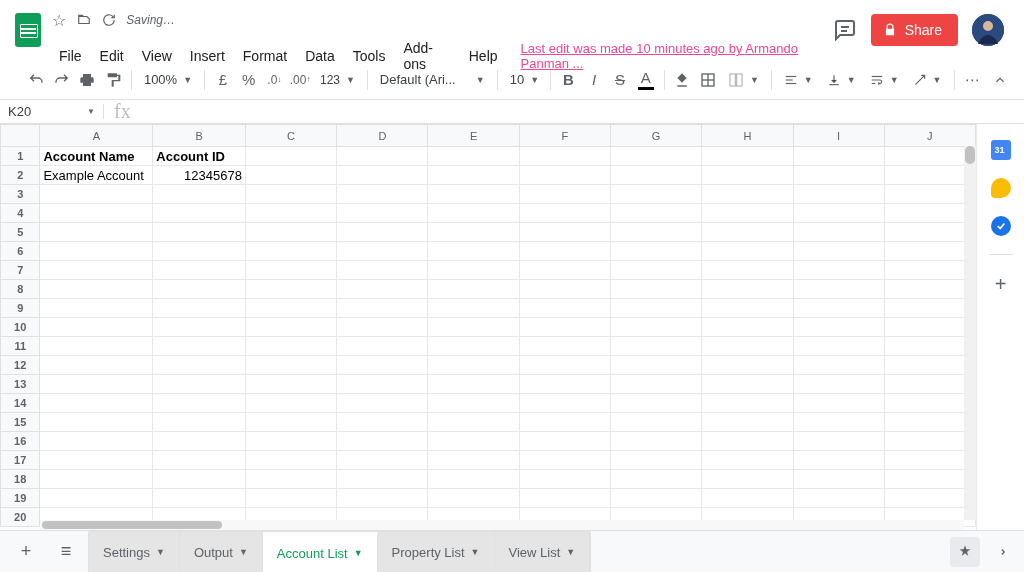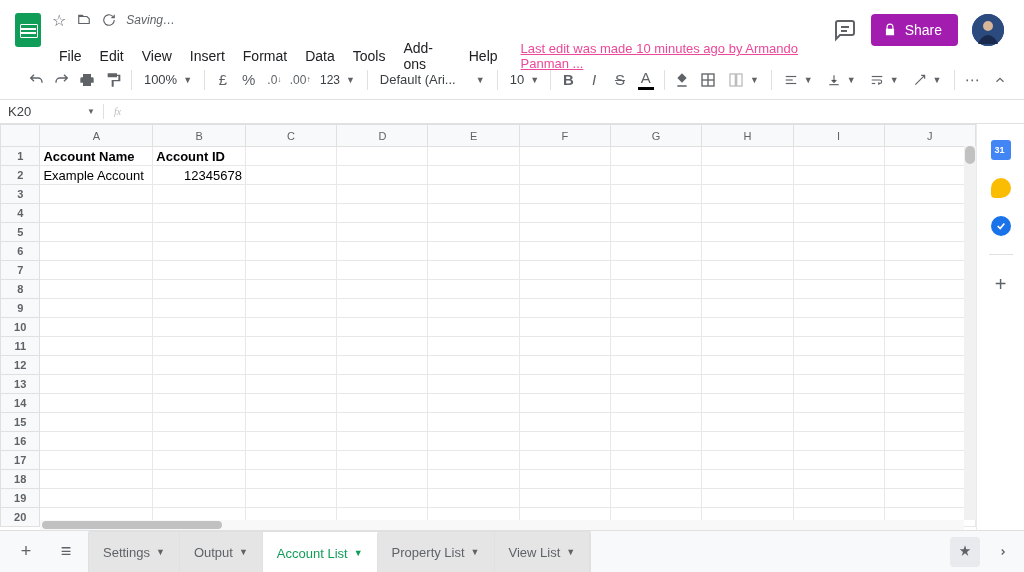--- a/index.html
+++ b/index.html
@@ -14,40 +14,40 @@
   .title-area { flex:1; }
   .title-row { display:flex; align-items:center; gap:10px; height:24px;}
   .doc-title { font-size:18px; color:#3c4043; letter-spacing:0;}
   .title-icon { color:#5f6368; font-size:16px;}
   .saving { color:#5f6368; font-size:12px; font-style:italic;}
   .menubar { display:flex; gap: 4px; margin-top:4px; align-items:center;}
   .menu-item { padding: 4px 7px; font-size:14px; color:#202124; border-radius:3px; cursor:pointer;}
   .last-edit { color:#ec4899; font-size:13px; text-decoration:underline; margin-left:12px; cursor:pointer;}
   .header-right { display:flex; align-items:center; gap:14px; padding-right:8px; padding-top:6px;}
   .comment-icon { width:24px; height:24px; color:#5f6368;}
-  .share-btn { background:#a21caf; color:#fff; font-weight:500; font-size:14px; padding:8px 16px 8px 12px; border-radius:4px; display:flex; align-items:center; gap:8px; cursor:pointer;}
+  .share-btn { background:#ef4444; color:#fff; font-weight:500; font-size:14px; padding:8px 16px 8px 12px; border-radius:4px; display:flex; align-items:center; gap:8px; cursor:pointer;}
   .avatar { width:32px; height:32px; border-radius:50%; background: linear-gradient(135deg, #3367d6, #1a2a5e); display:flex; align-items:center; justify-content:center; color:#fff; font-size:11px;}
 
   
   .toolbar { display:flex; align-items:center; padding: 4px 12px 4px 24px; border-bottom:1px solid #e0e0e0; height:40px; gap:2px;}
   .tb-btn { width:26px; height:26px; display:flex; align-items:center; justify-content:center; color:#5f6368; border-radius:2px; cursor:pointer; font-size:15px;}
   .tb-sep { width:1px; height:20px; background:#e0e0e0; margin: 0 4px;}
   .tb-select { display:flex; align-items:center; padding: 0 6px; font-size:13px; color:#3c4043; gap:6px; cursor:pointer;}
   .tb-select .chev { font-size:9px; color:#5f6368;}
   .font-select { font-size:13px; width:90px; white-space:nowrap; overflow:hidden; text-overflow:ellipsis;}
   .text-color-btn { display:flex; flex-direction:column; align-items:center; gap:1px;}
   .text-color-bar { width:16px; height:3px; background:#000;}
   .tb-spacer { flex:1;}
   .collapse-btn { width:26px; height:26px; display:flex; align-items:center; justify-content:center; color:#5f6368; cursor:pointer;}
 
   
   .formula-row { display:flex; align-items:center; border-bottom:1px solid #e0e0e0; height:24px;}
   .name-box { width:104px; border-right:1px solid #e0e0e0; padding: 0 8px; display:flex; align-items:center; justify-content:space-between; font-size:13px; color:#3c4043;}
   .name-box .chev { font-size:8px; color:#5f6368;}
-  .fx { padding:0 10px; font-style:italic; color:#bdbdbd; font-size:10px; font-family: serif;}
+  .fx { padding:0 10px; color:#bdbdbd; font-size:20px; font-family: serif;}
 
   
   .main { display:flex; height: calc(572px - 60px - 40px - 24px - 42px); position:relative;}
   .grid-wrap { flex:1; overflow:hidden; position:relative; background:#fff;}
   .side-panel { width:48px; border-left:1px solid #e8eaed; display:flex; flex-direction:column; align-items:center; padding-top:16px; gap:18px;}
   .side-icon { width:20px; height:20px; border-radius:3px;}
   .si-cal { background:#4285f4; position:relative;}
   .si-cal::after{content:"31"; position:absolute; color:#fff; font-size:9px; font-weight:bold; left:4px; top:5px;}
   .si-keep { background:#fbbc04; border-radius:50% 50% 50% 4px;}
   .si-tasks { background:#1a73e8; border-radius:50%;}

